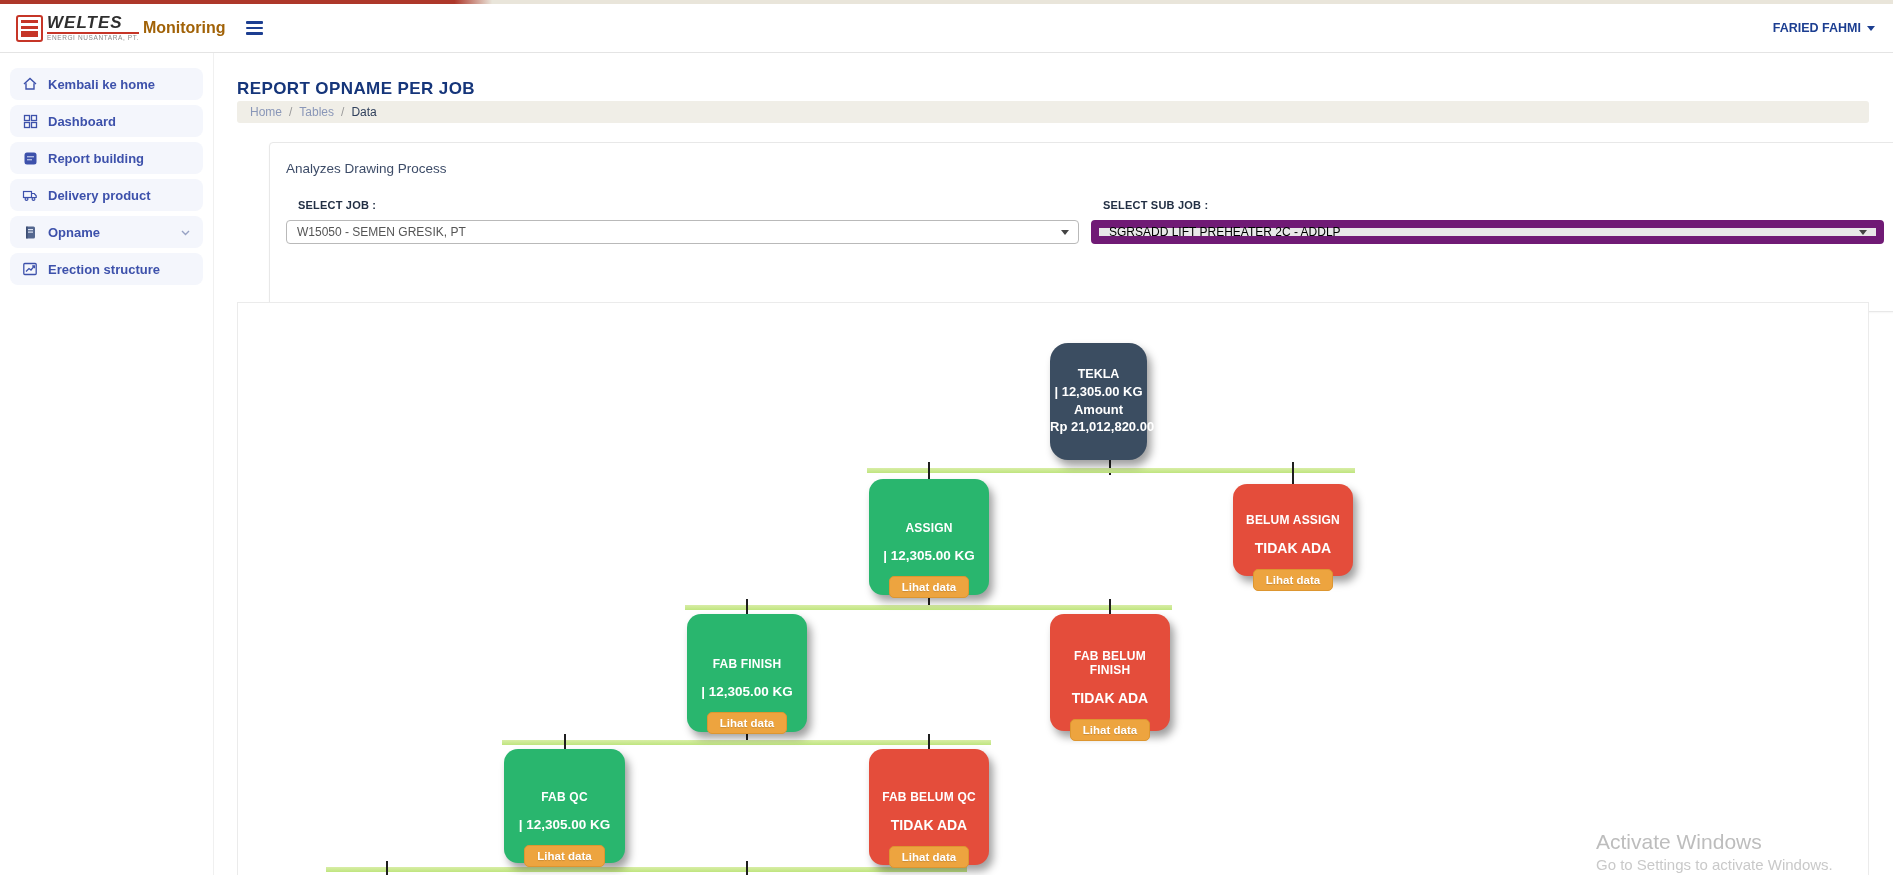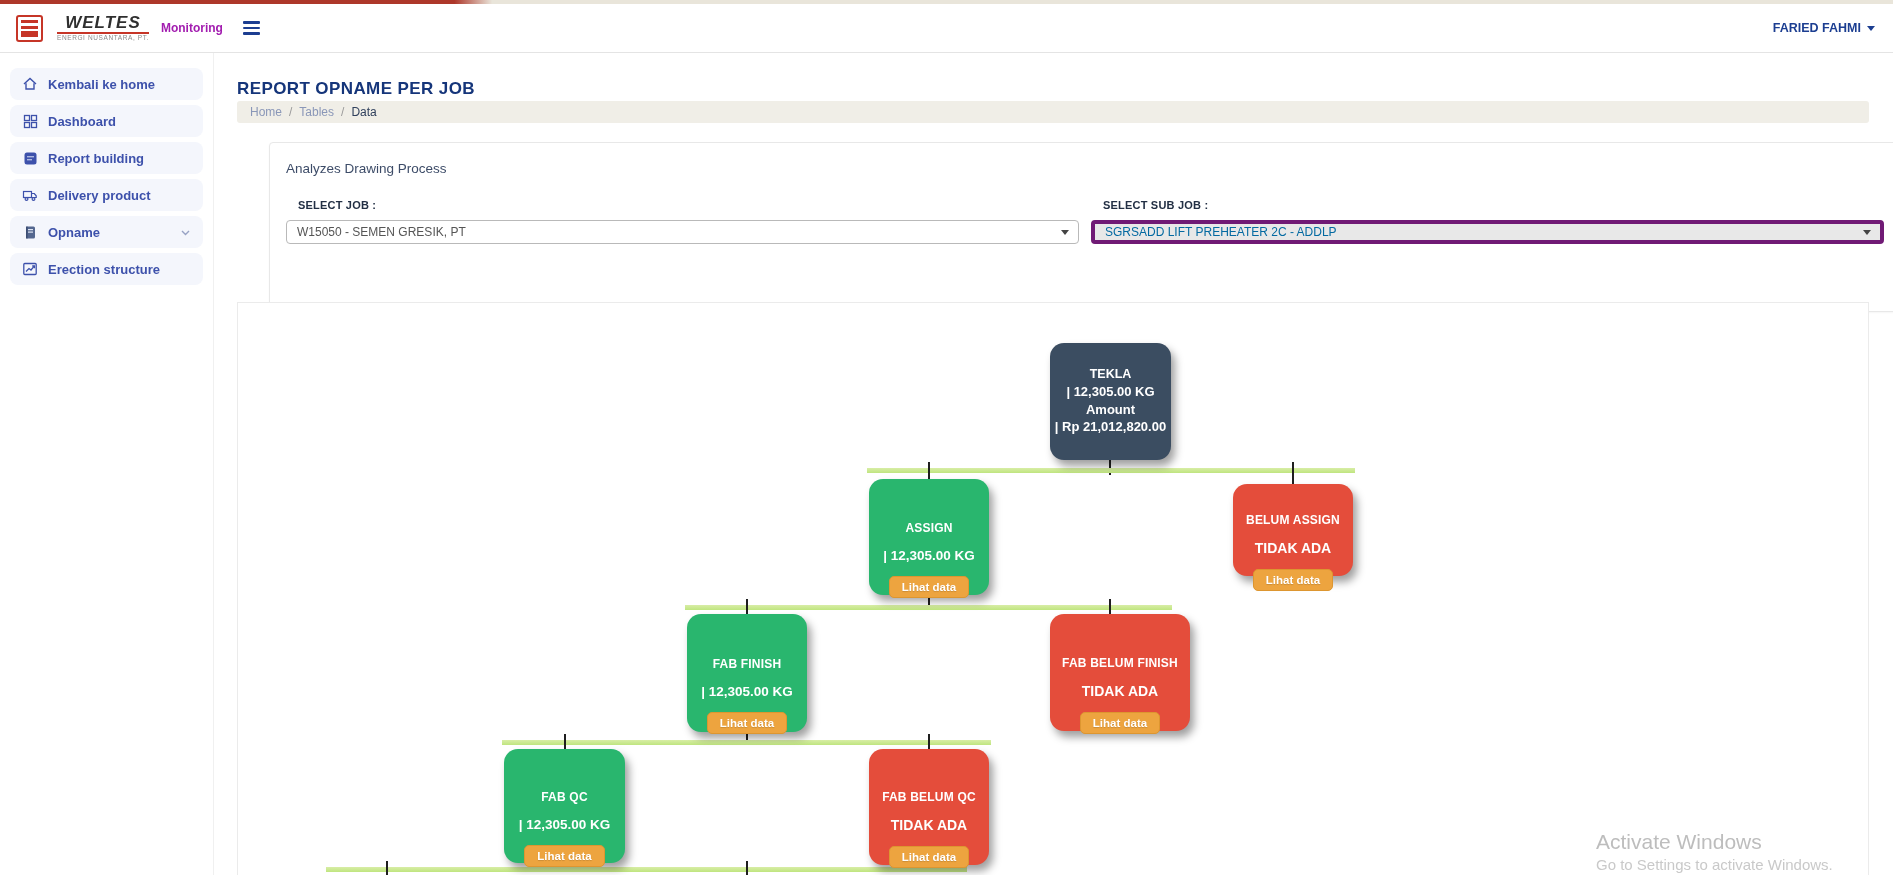--- a/index.html
+++ b/index.html
@@ -9,24 +9,24 @@
   
   .top-strip { height:4px; width:100%;
     background:linear-gradient(to right,#ad372a 0%,#ad372a 24%,#e9e5da 26%,#e9e5da 100%); }
   .navbar { position:relative; height:49px; background:#fff;
     border-bottom:1px solid #e4e4e4; display:flex; align-items:center; padding-left:16px; }
   .logo-icon { width:27px; height:27px; border:2px solid #c63527; border-radius:3px;
     background:#fff; position:relative; overflow:hidden; }
   .logo-icon .bar { position:absolute; left:3px; right:3px; height:3px; background:#c63527; }
   .logo-icon .b1 { top:3px; } .logo-icon .b2 { top:9px; }
   .logo-icon .b3 { bottom:3px; height:6px; }
-  .brand { margin-left:14px; line-height:1;text-align:center; }
+  .brand { margin-left:4px; line-height:1; }
   .brand-name { font-size:17px; font-weight:bold; font-style:italic; color:#2f2f2f; letter-spacing:1px; }
   .brand-sub { font-size:6.5px; color:#8a8a8a; letter-spacing:.6px; border-top:2px solid #c63527; padding-top:1px; margin-top:1px; }
-  .app-title { margin-left:12px; font-size:12px; font-weight:bold; color:#a21caf; }
+  .app-title { margin-left:4px; font-size:16px; font-weight:bold; color:#a16207; }
   .hamburger { margin-left:16px; display:flex; flex-direction:column; gap:3px; cursor:pointer; padding:4px; }
   .hamburger span { display:block; width:17px; height:2.5px; background:#1c3e91; border-radius:1px; }
   .user-menu { position:absolute; right:18px; top:0; height:100%; display:flex; align-items:center;
     gap:6px; font-size:12.5px; font-weight:bold; color:#1c3e91; cursor:pointer; }
   .caret-down { width:0; height:0; border-left:4px solid transparent; border-right:4px solid transparent;
     border-top:5px solid #1c3e91; }
 
   
   .sidebar { position:absolute; left:0; top:53px; bottom:0; width:214px; background:#fff;
     border-right:1px solid #f0f0f0; padding-top:10px; }
@@ -49,21 +49,21 @@
   .filter-card { position:absolute; left:23px; top:89px; width:1632px; height:170px;
     background:#fff; border:1px solid #e8e8e8; border-radius:4px;
     box-shadow:0 1px 2px rgba(0,0,0,.04); padding:18px 16px 0 16px;margin-left:32px; }
   .card-title { font-size:13.5px; color:#3d4c68; }
   .filter-row { display:flex; gap:12px; margin-top:23px; }
   .filter-col { flex:1; }
   .filter-label { font-size:11px; font-weight:bold; color:#222f44; margin:0 0 9px 12px; letter-spacing:.2px; }
   .select-box { position:relative; height:24px; border:1px solid #b9b9b9; border-radius:4px;
     background:#fff; font-size:12px; color:#555; display:flex; align-items:center;
     padding:0 24px 0 10px; cursor:pointer; }
-  .select-box.focused { border:4px solid #701a75; background:#e8e8e8; color:#0369a1; }
+  .select-box.focused { border:8px solid #701a75; background:#e8e8e8; color:#000000; }
   .select-caret { position:absolute; right:9px; top:50%; margin-top:-2px; width:0; height:0;
     border-left:4px solid transparent; border-right:4px solid transparent; border-top:5px solid #444; }
 
   
   .tree-card { position:absolute; left:23px; top:249px; width:1632px; height:574px;
     background:#fff; border:1px solid #ebebeb; border-bottom:none; overflow:hidden; }
   .node { position:absolute; border-radius:14px; color:#fff; text-align:center;
     display:flex; flex-direction:column; align-items:center; justify-content:center;
     box-shadow:4px 6px 9px rgba(0,0,0,.38); padding:6px; }
   .node-dark  { background:#3b4d61; }
@@ -231,21 +231,21 @@
     <div class="tick" style="left:508px; top:423px; height:17px;"></div>
     <div class="hbar" style="left:264px; top:437px; width:489px;"></div>
     <div class="tick" style="left:326px; top:431px; height:17px;"></div>
     <div class="tick" style="left:690px; top:431px; height:17px;"></div>
 
     <div class="tick" style="left:325px; top:554px; height:13px;"></div>
     <div class="hbar" style="left:88px; top:564px; width:641px;"></div>
     <div class="tick" style="left:148px; top:558px; height:16px;"></div>
     <div class="tick" style="left:508px; top:558px; height:16px;"></div>
 
-    <div class="node node-dark" style="left:812px; top:40px; width:121px; height:117px;">
+    <div class="node node-dark" style="left:812px; top:40px; width:97px; height:117px;border-radius:18px;">
       <div class="root-title">TEKLA</div>
       <div class="root-line">| 12,305.00 KG</div>
       <div class="root-line">Amount</div>
       <div class="root-line">| Rp 21,012,820.00</div>
     </div>
 
     <div class="node node-green" style="left:631px; top:176px; width:120px; height:116px;">
       <div class="title">ASSIGN</div>
       <div class="value">| 12,305.00 KG</div>
       <button class="lihat-btn">Lihat data</button>
@@ -254,21 +254,21 @@
       <div class="title">BELUM ASSIGN</div>
       <div class="value">TIDAK ADA</div>
       <button class="lihat-btn">Lihat data</button>
     </div>
 
     <div class="node node-green" style="left:449px; top:311px; width:120px; height:118px;">
       <div class="title">FAB FINISH</div>
       <div class="value">| 12,305.00 KG</div>
       <button class="lihat-btn">Lihat data</button>
     </div>
-    <div class="node node-red" style="left:812px; top:311px; width:140px; height:117px;">
+    <div class="node node-red" style="left:812px; top:311px; width:120px; height:117px;">
       <div class="title">FAB BELUM FINISH</div>
       <div class="value">TIDAK ADA</div>
       <button class="lihat-btn">Lihat data</button>
     </div>
 
     <div class="node node-green" style="left:266px; top:446px; width:121px; height:114px;">
       <div class="title">FAB QC</div>
       <div class="value">| 12,305.00 KG</div>
       <button class="lihat-btn">Lihat data</button>
     </div>

